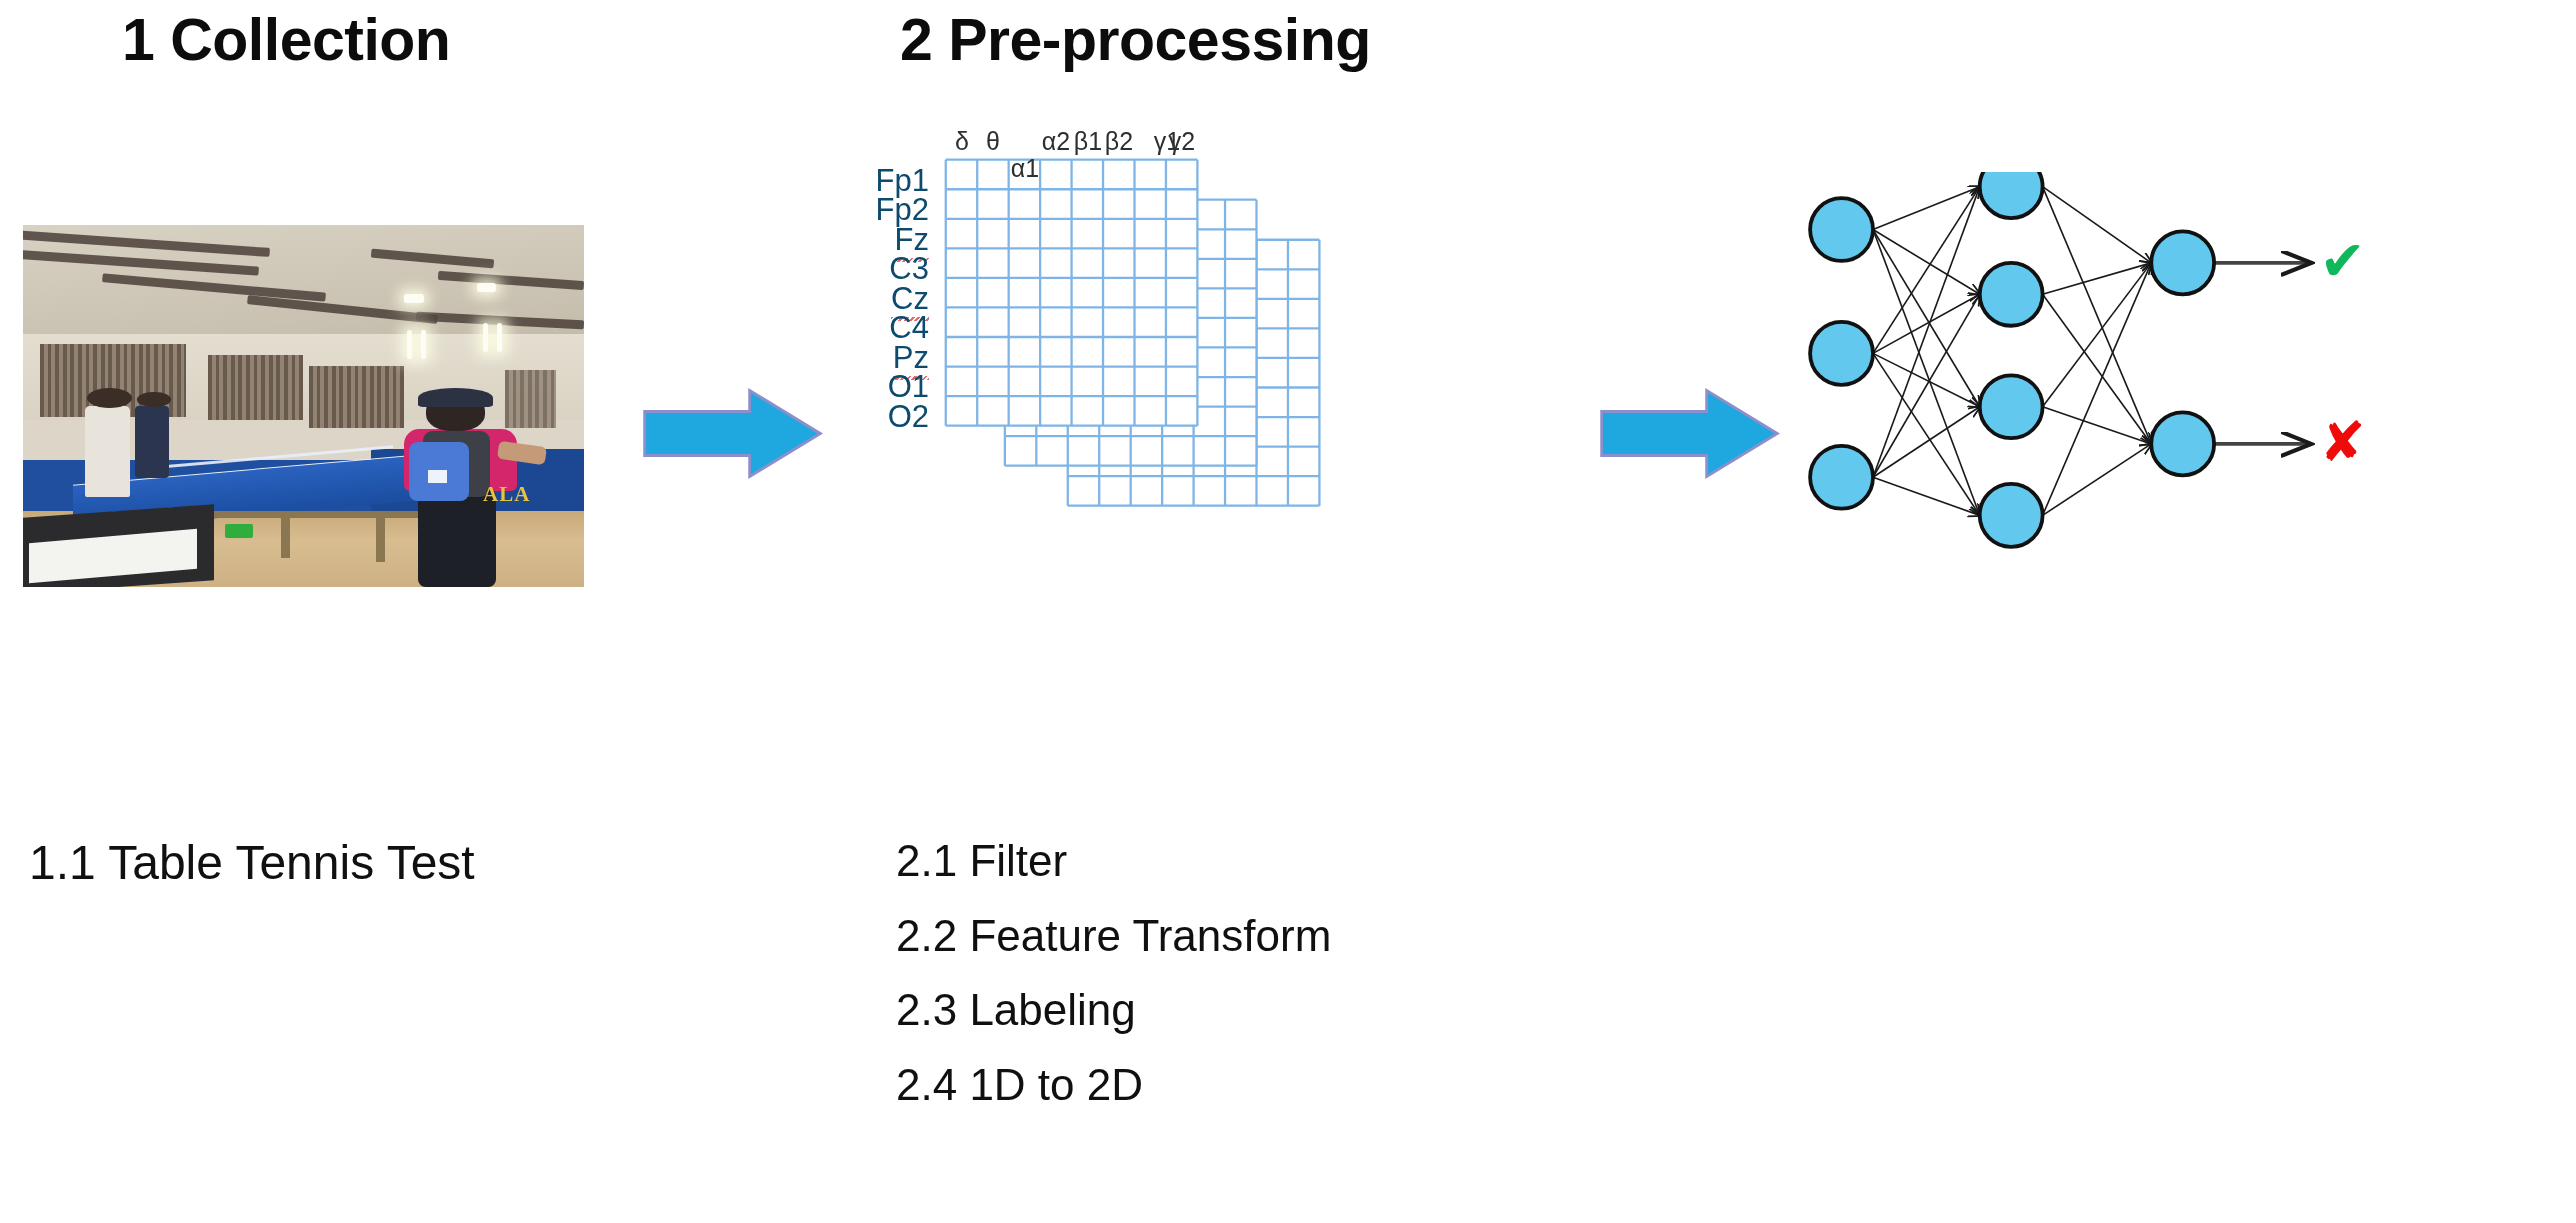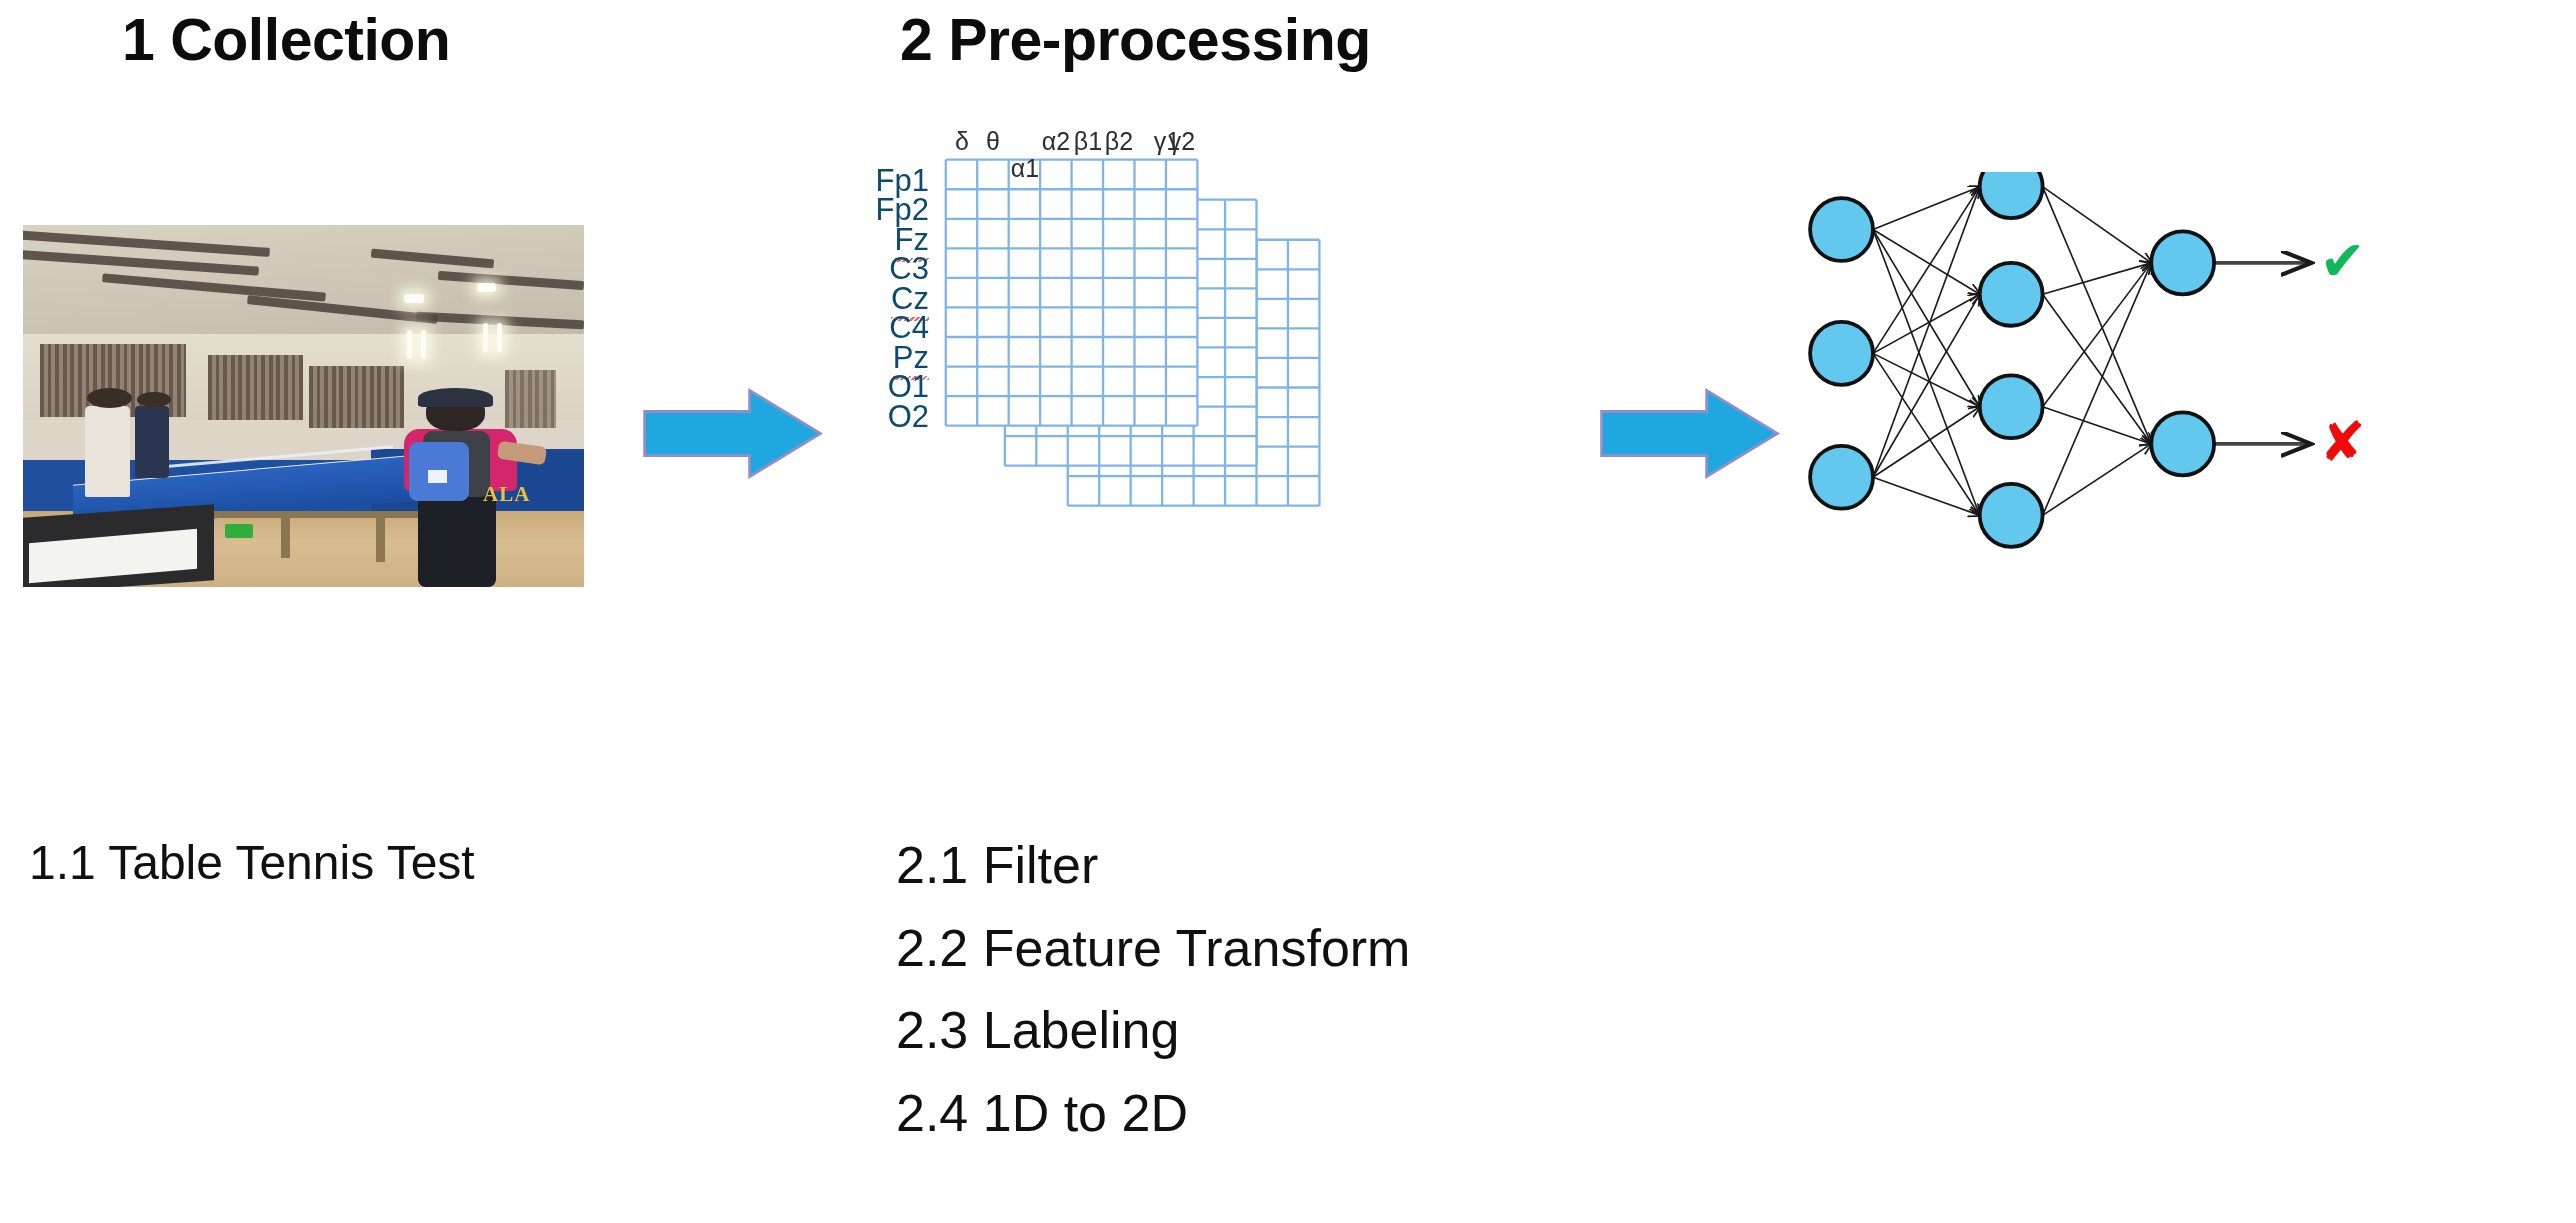--- a/index.html
+++ b/index.html
@@ -62,21 +62,21 @@
   .row-head{position:absolute;font-size:31px;color:#0c4a6e;text-align:right;width:69px;font-family:"Liberation Sans",sans-serif;}
   .misspell{position:relative;display:inline-block;}
   .misspell::after{content:"";position:absolute;left:0;right:0;bottom:-3.8px;height:3.8px;
     background:repeating-linear-gradient(135deg,#e96a6a 0 1.9px,transparent 1.9px 3.8px);}
 
   
   .nn-zone{position:absolute;left:1792px;top:172px;width:667px;height:439px;}
 
   
   .list{position:absolute;}
-  .list-item{font-size:52px;line-height:1;color:#101010;white-space:nowrap;margin-bottom:30.5px;}
+  .list-item{font-size:44px;line-height:1;color:#101010;white-space:nowrap;margin-bottom:30.5px;}
   #list1{left:29px;top:839px;}
   #list2{left:896px;top:839px;}
   #list3{left:1855px;top:848px;}
   #list1 .list-item{font-size:48px;}
   #list3 .list-item{font-size:48px;}
 </style>
 </head>
 <body>
 
 <div class="stage">

